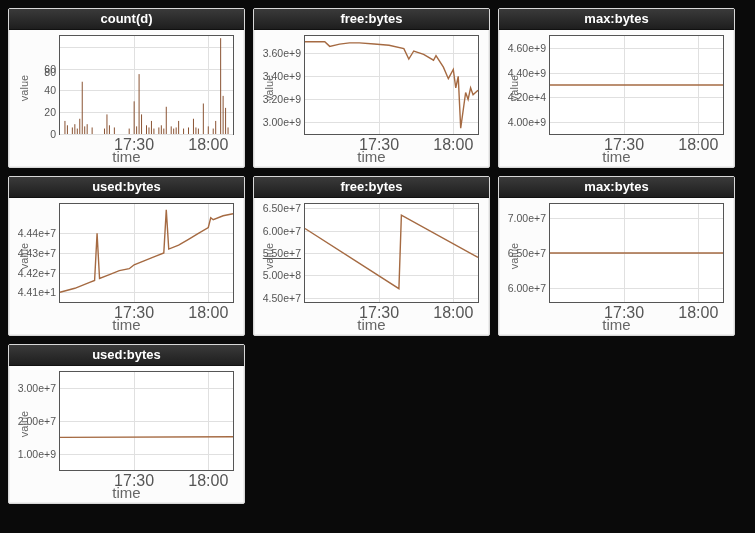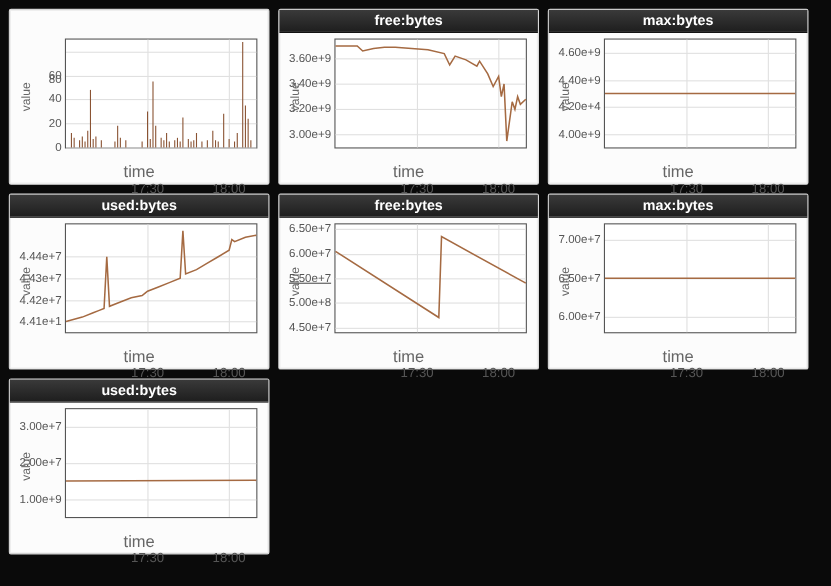--- a/index.html
+++ b/index.html
@@ -5,31 +5,32 @@
   html,body{margin:0;padding:0;background:#0a0a0a;font-family:"Segoe UI",Arial,sans-serif;font-size:12px;color:#333;}
   .dashboard{display:flex;flex-wrap:wrap;gap:8px;padding:8px;width:755px;box-sizing:border-box;}
   .panel{width:237px;height:160px;background:#fcfcfc;border:1.5px solid #d8d8d8;border-radius:2px;box-shadow:inset 0 0 0 1px #eee;position:relative;box-sizing:border-box;}
   .panel-header{background:linear-gradient(#3a3a3a,#1e1e1e);color:#fff;font-weight:bold;font-size:13px;text-align:center;height:20px;line-height:20px;border-bottom:1px solid #111;}
   .plot-area{position:absolute;left:50px;right:10px;top:26px;bottom:32px;border:1px solid #555;background:#fff;}
   .grid-v{position:absolute;top:0;bottom:0;border-left:1px solid #e0e0e0;}
   .grid-h{position:absolute;left:0;right:0;border-top:1px solid #e0e0e0;}
   .ylabel{position:absolute;left:2px;top:50%;transform:translateY(-50%) rotate(-90deg);transform-origin:center;font-size:11px;color:#666;}
   .xlabel{position:absolute;left:50%;bottom:2px;transform:translateX(-50%);font-size:15px;color:#666;}
   .ytick{position:absolute;right:100%;transform:translateY(-50%);padding-right:4px;font-size:10.5px;color:#555;white-space:nowrap;}
-  .xtick{position:absolute;top:100%;transform:translateX(-50%);padding-top:2px;font-size:12px;color:#555;white-space:nowrap;margin-top:28px;}
+  .xtick{position:absolute;top:100%;transform:translateX(-50%);padding-top:2px;font-size:16px;color:#555;white-space:nowrap;}
   svg.series{position:absolute;left:0;top:0;width:100%;height:100%;overflow:visible;}
   .line{fill:none;stroke:#a56a42;stroke-width:1.4;vector-effect:non-scaling-stroke;}
   .bar{stroke:#8a5333;stroke-width:1;vector-effect:non-scaling-stroke;}
 </style>
 </head>
 <body>
 
 <div class="dashboard">
 
 <div class="panel">
+      <div class="panel-header">count(d)</div>
       <div class="plot-area">
         <div class="grid-h" style="top: 100%;"></div>
         <div class="ytick" style="top: 100%;">0</div>
         <div class="grid-h" style="top: 77.7778%;"></div>
         <div class="ytick" style="top: 77.7778%;">20</div>
         <div class="grid-h" style="top: 55.5556%;"></div>
         <div class="ytick" style="top: 55.5556%;">40</div>
         <div class="grid-h" style="top: 33.3333%;"></div>
         <div class="ytick" style="top: 33.3333%;">60</div>
         <div class="grid-h" style="top: 11.1111%;"></div>

